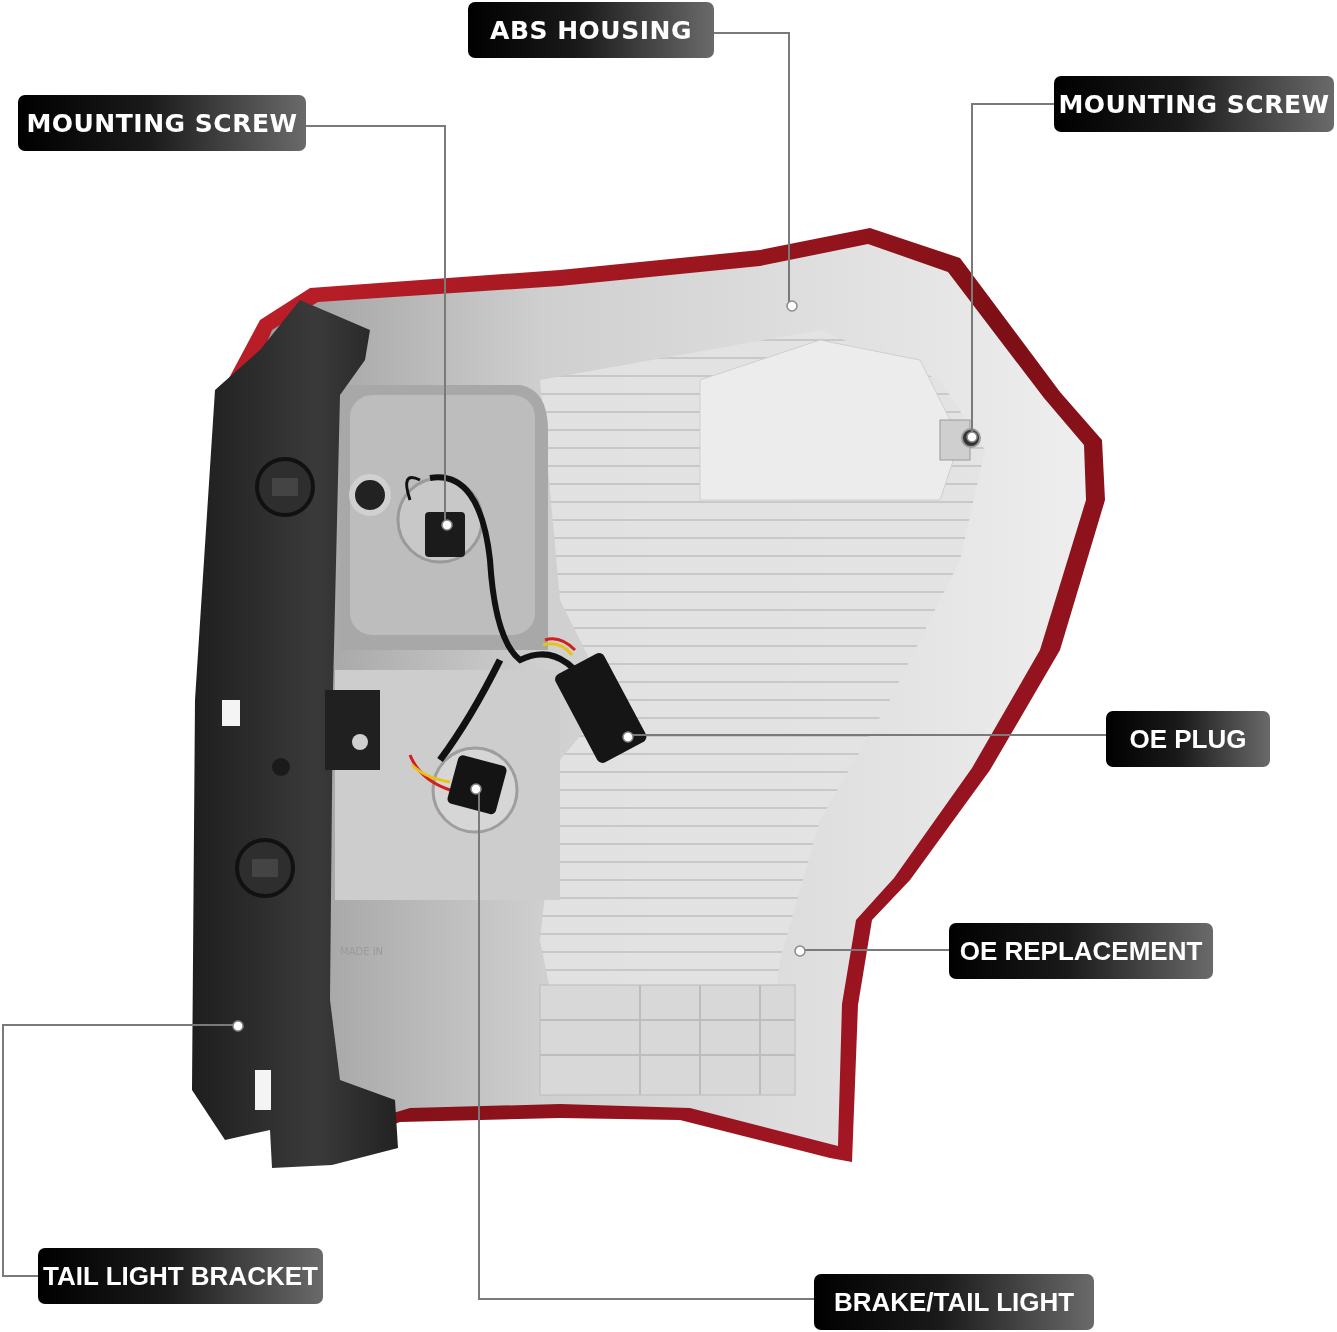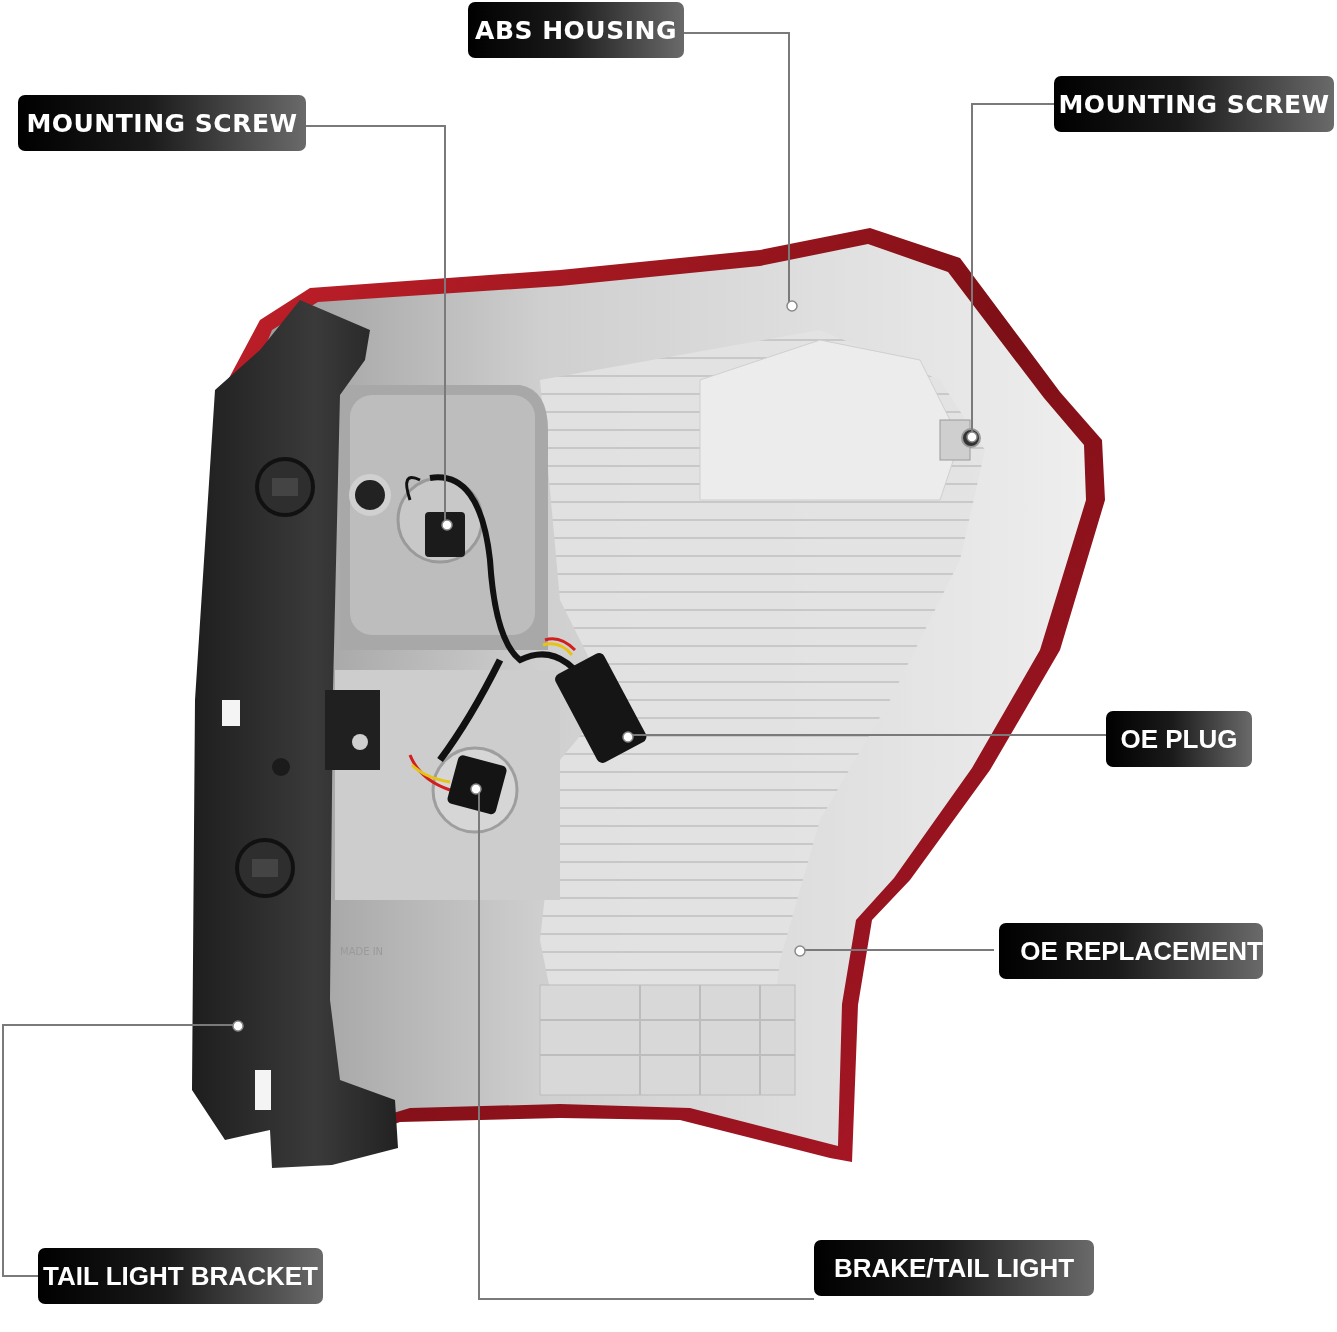--- a/index.html
+++ b/index.html
@@ -129,41 +129,41 @@
       <circle cx="792" cy="306" r="5"></circle>
       <circle cx="447" cy="525" r="5"></circle>
       <circle cx="972" cy="437" r="5"></circle>
       <circle cx="628" cy="737" r="5"></circle>
       <circle cx="800" cy="951" r="5"></circle>
       <circle cx="238" cy="1026" r="5"></circle>
       <circle cx="476" cy="789" r="5"></circle>
     </g>
   </svg>
 
-  <div class="label" style="left:468px; top:2px; width:216px;">
+  <div class="label" style="left:468px; top:2px; width:246px;">
     <span>ABS HOUSING</span>
   </div>
 
   <div class="label" style="left:18px; top:95px; width:288px;">
     <span>MOUNTING SCREW</span>
   </div>
 
   <div class="label" style="left:1054px; top:76px; width:280px;">
     <span>MOUNTING SCREW</span>
   </div>
 
-  <div class="label condensed" style="left:1106px; top:711px; width:146px;">
+  <div class="label condensed" style="left:1106px; top:711px; width:164px;">
     <span>OE PLUG</span>
   </div>
 
-  <div class="label condensed" style="left:999px; top:923px; width:264px;justify-content:flex-end;">
+  <div class="label condensed" style="left:949px; top:923px; width:264px;">
     <span>OE REPLACEMENT</span>
   </div>
 
   <div class="label condensed" style="left:38px; top:1248px; width:285px;">
     <span>TAIL LIGHT BRACKET</span>
   </div>
 
-  <div class="label condensed" style="left:814px; top:1240px; width:280px;">
+  <div class="label condensed" style="left:814px; top:1274px; width:280px;">
     <span>BRAKE/TAIL LIGHT</span>
   </div>
 
 </div>
 
 </body></html>

